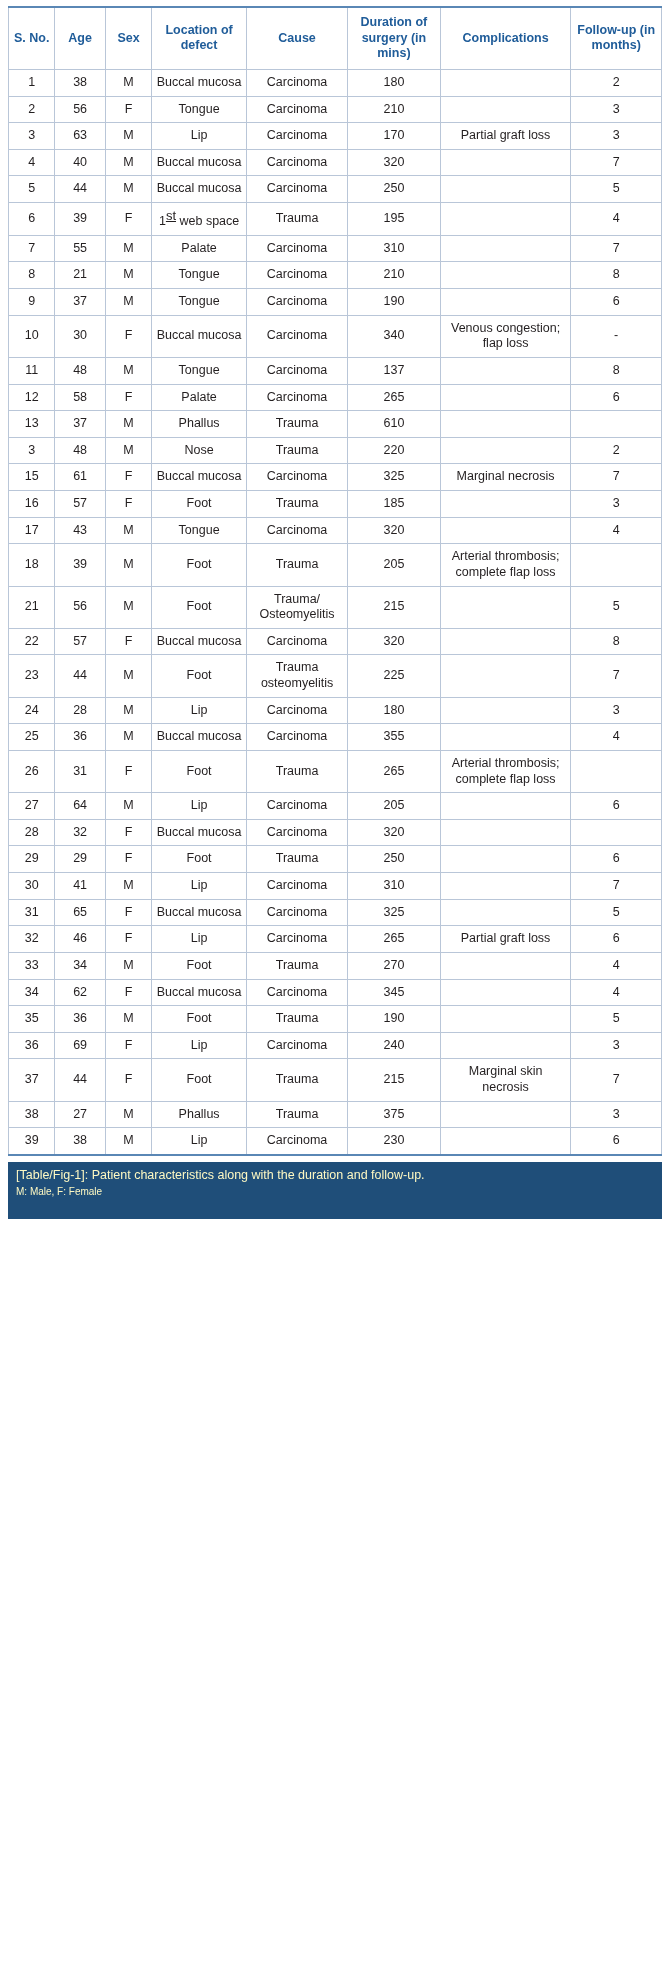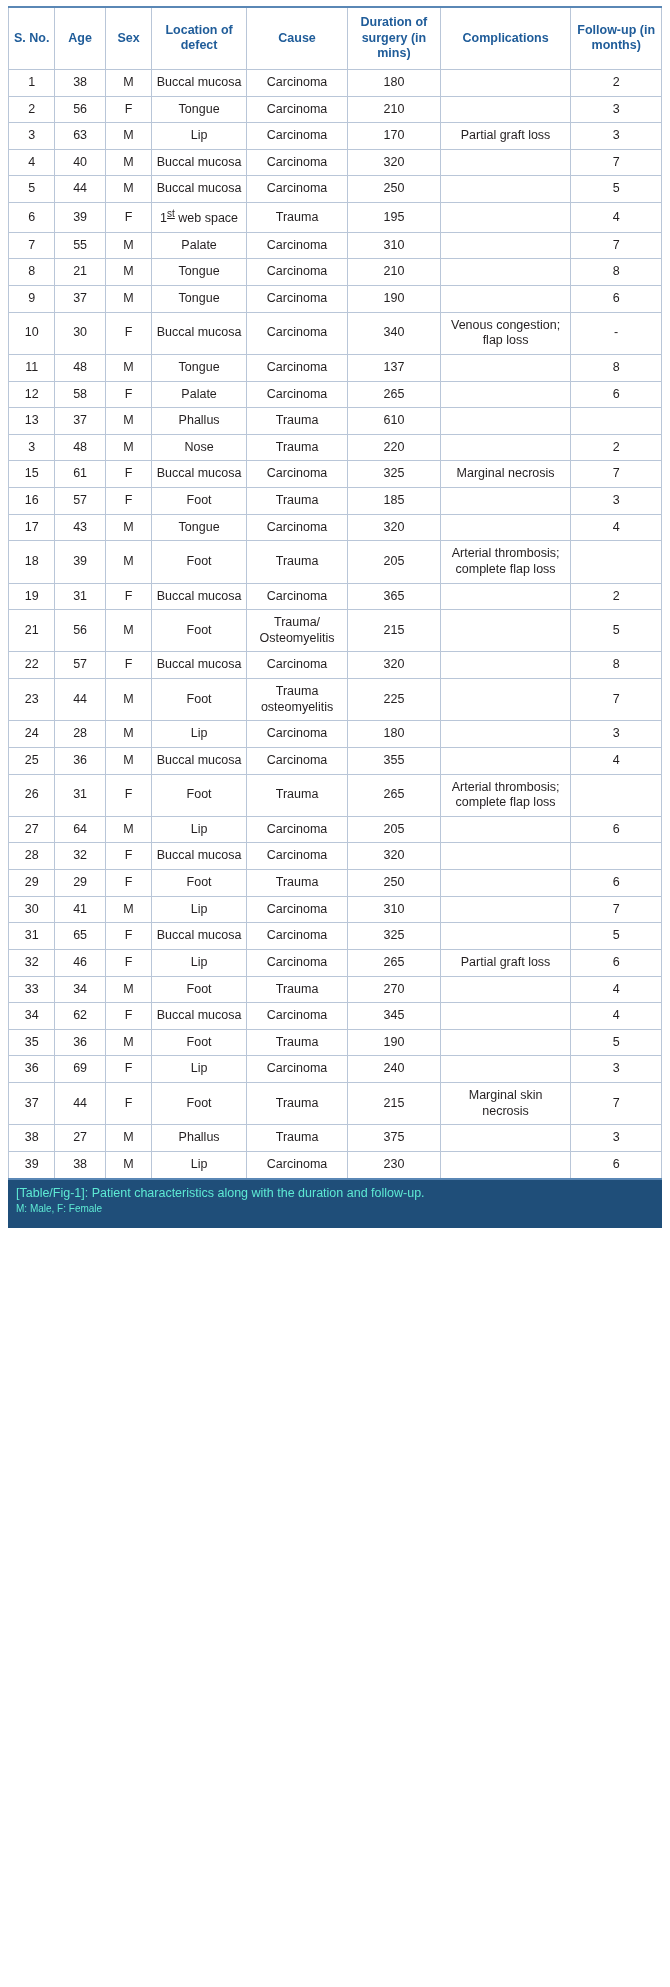--- a/index.html
+++ b/index.html
@@ -46,34 +46,35 @@
   col.c0 { width: 44px; }
   col.c1 { width: 48px; }
   col.c2 { width: 44px; }
   col.c3 { width: 90px; }
   col.c4 { width: 96px; }
   col.c5 { width: 88px; }
   col.c6 { width: 124px; }
   col.c7 { width: 86px; }
 
   .caption {
+    margin-top: 6px;
     background: #1f4e79;
-    color: #5eead4;
+    color: #fef9c3;
     font-size: 12.5px;
     line-height: 1.35;
-    padding: 5px 8px 12px 8px;
+    padding: 5px 8px 21px 8px;
     width: 654px;
     box-sizing: border-box;
   }
   .caption .sub {
     display: block;
     font-size: 10px;
     margin-top: 1px;
   }
-  sup { font-size: 10px; vertical-align: super; text-decoration: underline; }
+  sup { font-size: 13px; vertical-align: super; text-decoration: underline; }
 </style>
 </head>
 <body>
 
 <div class="page">
 
   <table class="data">
     <colgroup>
       <col class="c0">
         <col class="c1">
@@ -271,30 +272,20 @@
           <td>18</td>
           <td>39</td>
           <td>M</td>
           <td>Foot</td>
           <td>Trauma</td>
           <td>205</td>
           <td>Arterial thrombosis; complete flap loss</td>
           <td></td>
         </tr>
         <tr>
-          <td>19</td>
-          <td>31</td>
-          <td>F</td>
-          <td>Buccal mucosa</td>
-          <td>Carcinoma</td>
-          <td>365</td>
-          <td></td>
-          <td>2</td>
-        </tr>
-        <tr>
           <td>21</td>
           <td>56</td>
           <td>M</td>
           <td>Foot</td>
           <td>Trauma/ Osteomyelitis</td>
           <td>215</td>
           <td></td>
           <td>5</td>
         </tr>
         <tr>

